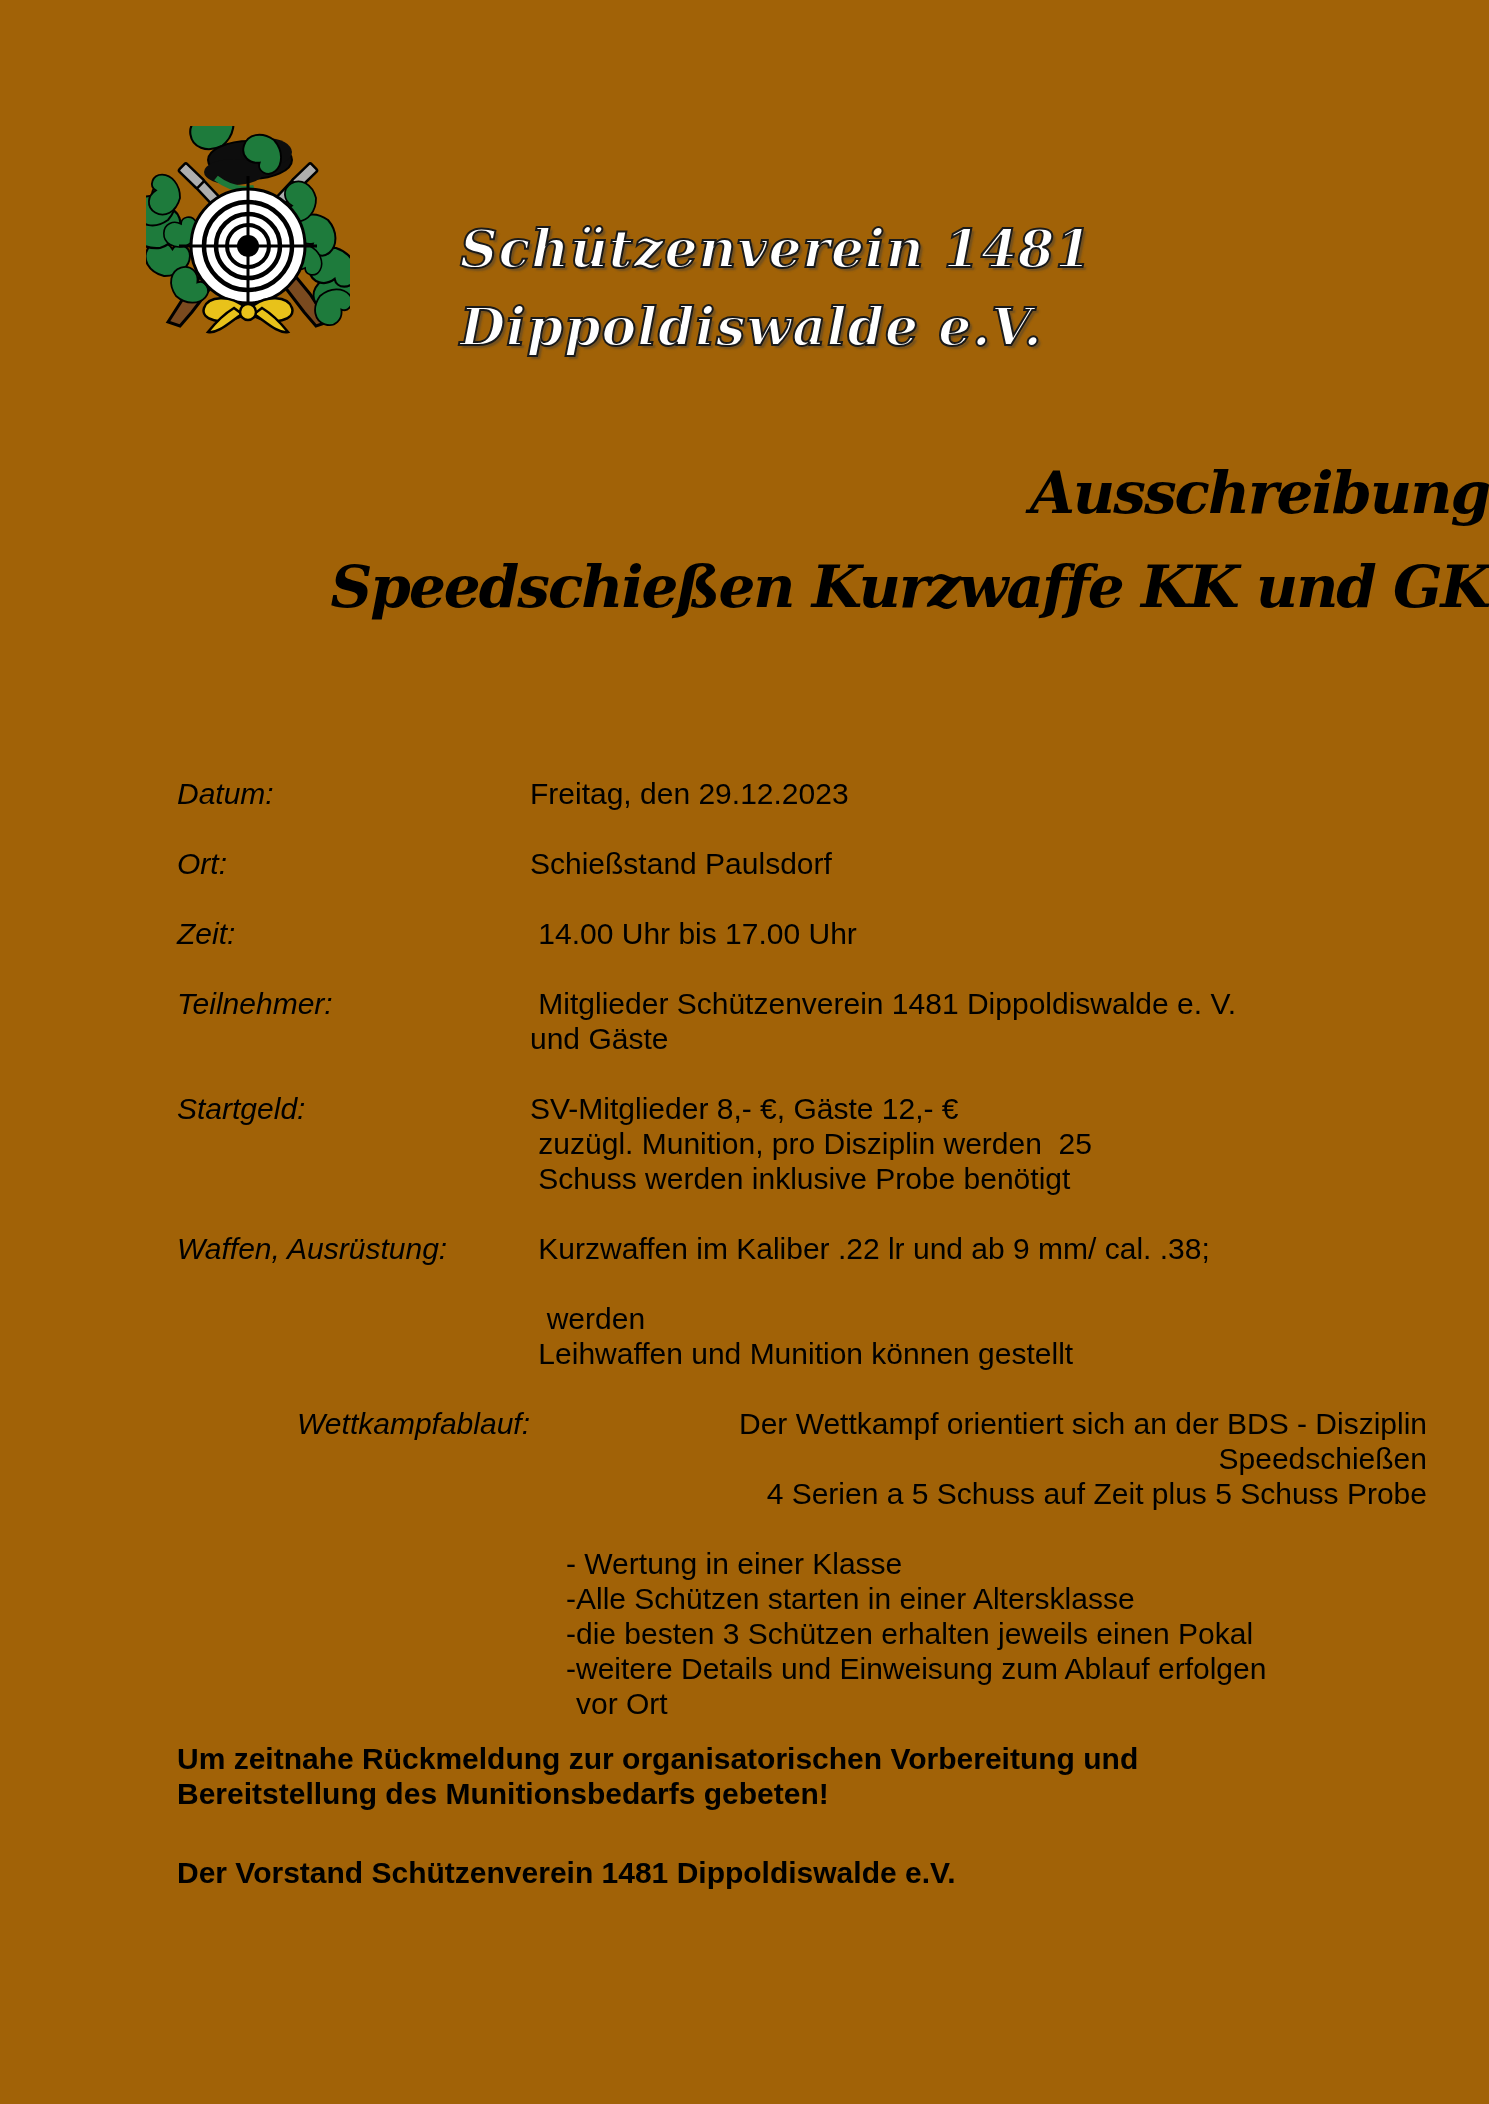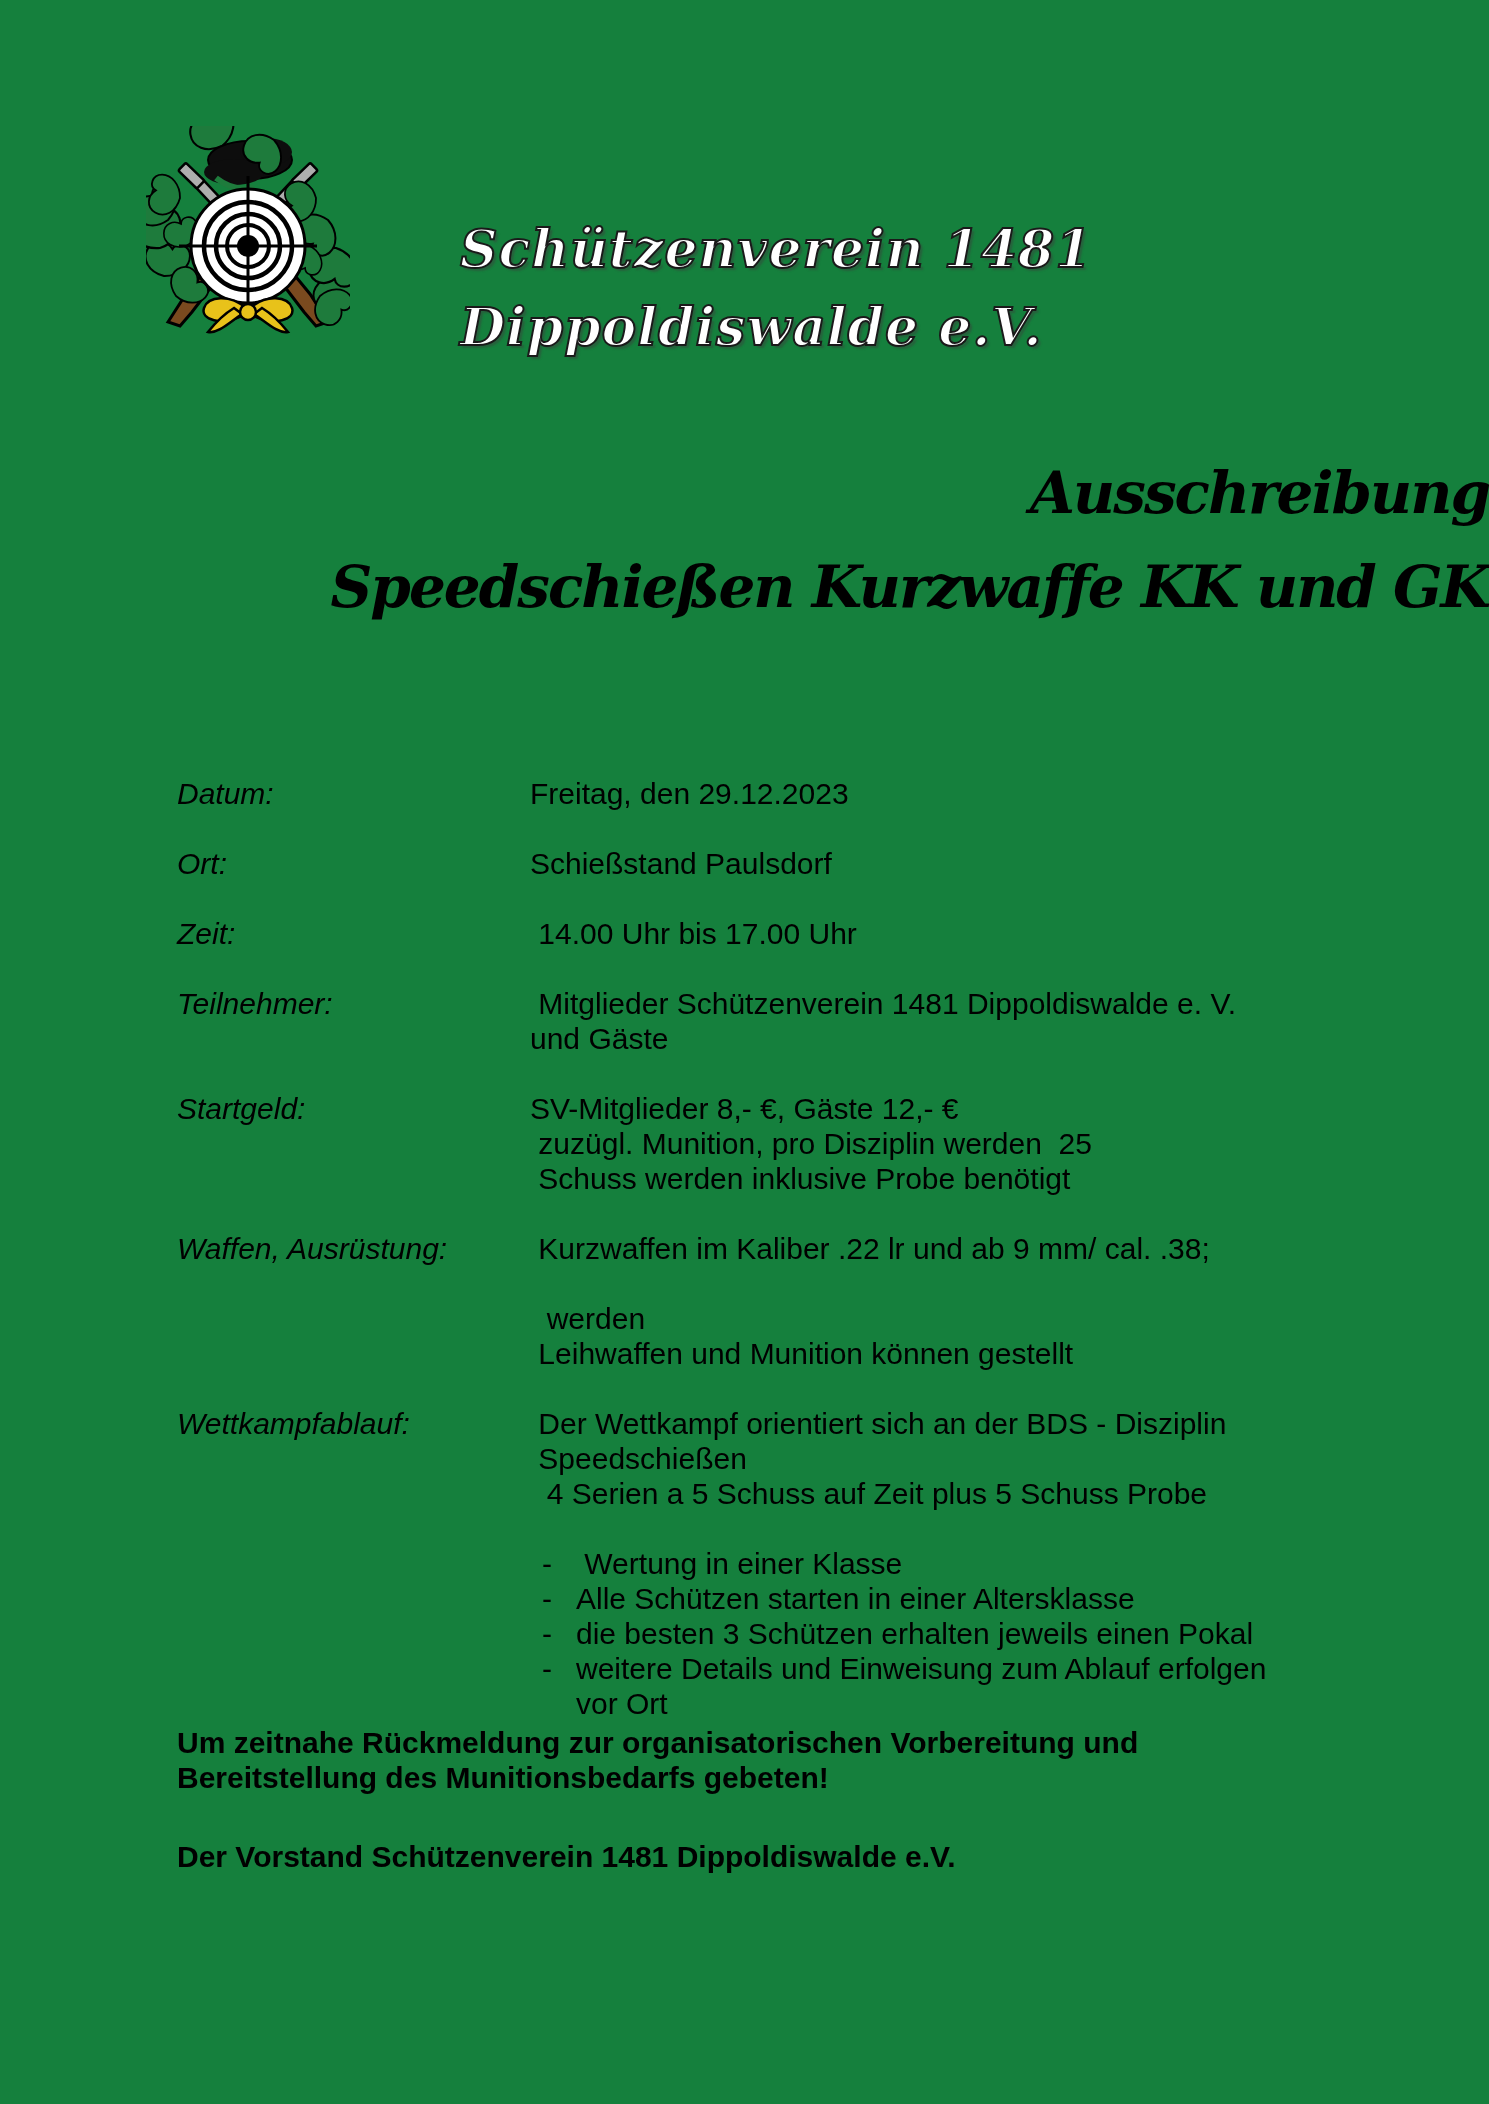--- a/index.html
+++ b/index.html
@@ -1,20 +1,20 @@
 <!DOCTYPE html>
 <html style="--leaf-green: #1e7b3c; --leaf-dark: #145c2b; --hat-black: #0d0d0d; --barrel-grey: #aeaeae; --stock-brown: #7a4a1f; --ribbon-yellow: #e8c21a; --target-black: #000000; --text-black: #000000; --page-white: #ffffff;"><head>
 <meta charset="utf-8">
 <style>
   html,body{margin:0;padding:0;background:#888;}
   .page{
     position:relative;
     width:1489px;height:2104px;
     margin:0 auto;
-    background:#15803d;
+    background:#a16207;
     overflow:hidden;
     font-family:"Liberation Sans", sans-serif;
     color:#000;
   }
 
   
   .logo{position:absolute;left:146px;top:126px;width:204px;height:214px;}
 
   
   .wordmark{
@@ -39,21 +39,21 @@
     letter-spacing:-2px;
     white-space:nowrap;
   }
 
   
   .body{
     position:absolute;left:177px;top:776px;width:1250px;
     font-size:30px;line-height:35px;
   }
   .row{display:flex;margin-bottom:35px;}
-  .row.tight{margin-bottom:4px;}
+  .row.tight{margin-bottom:20px;text-align:right;}
   .label{
     flex:0 0 353px;
     font-weight:normal;font-style:italic;
     white-space:pre-wrap;
   }
   .value{flex:1 1 auto;}
   .vline{white-space:pre-wrap;min-height:35px;}
   .bullet{display:flex;}
   .bullet .marker{flex:0 0 46px;padding-left:12px;box-sizing:border-box;white-space:pre;}
   .bullet .btext{white-space:pre-wrap;}

